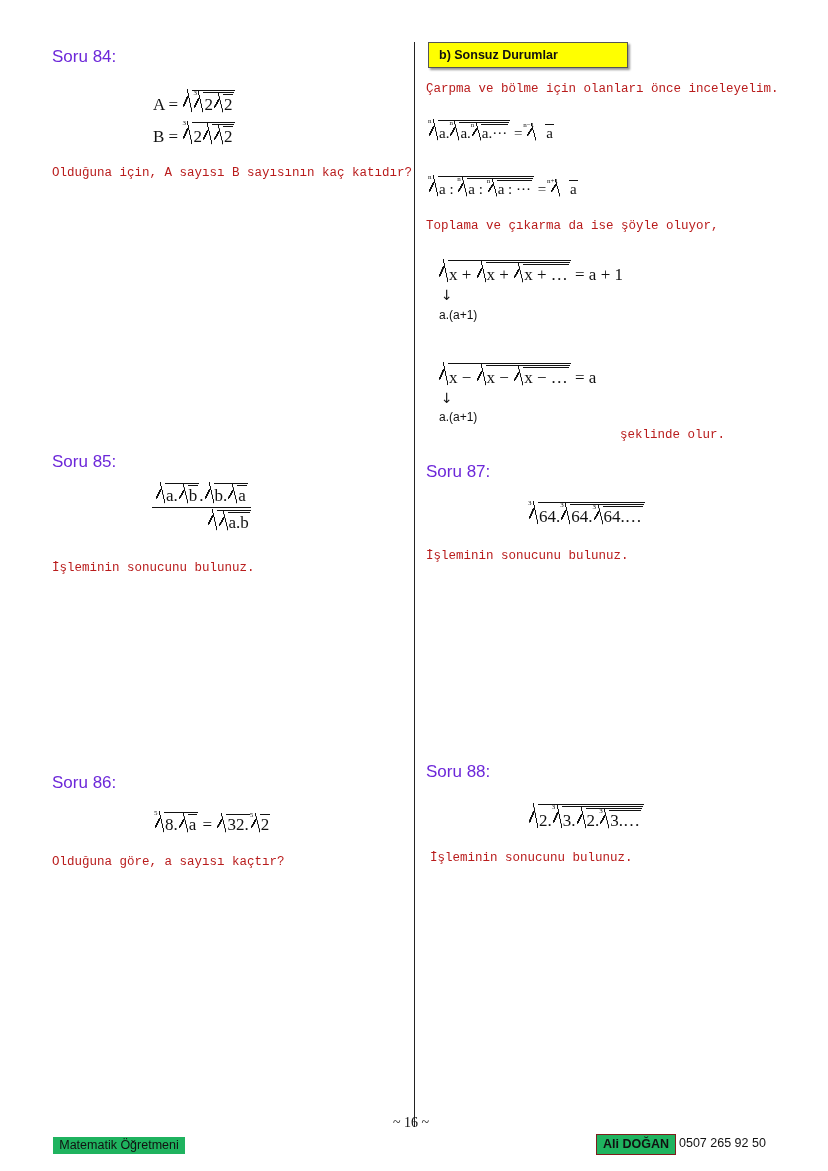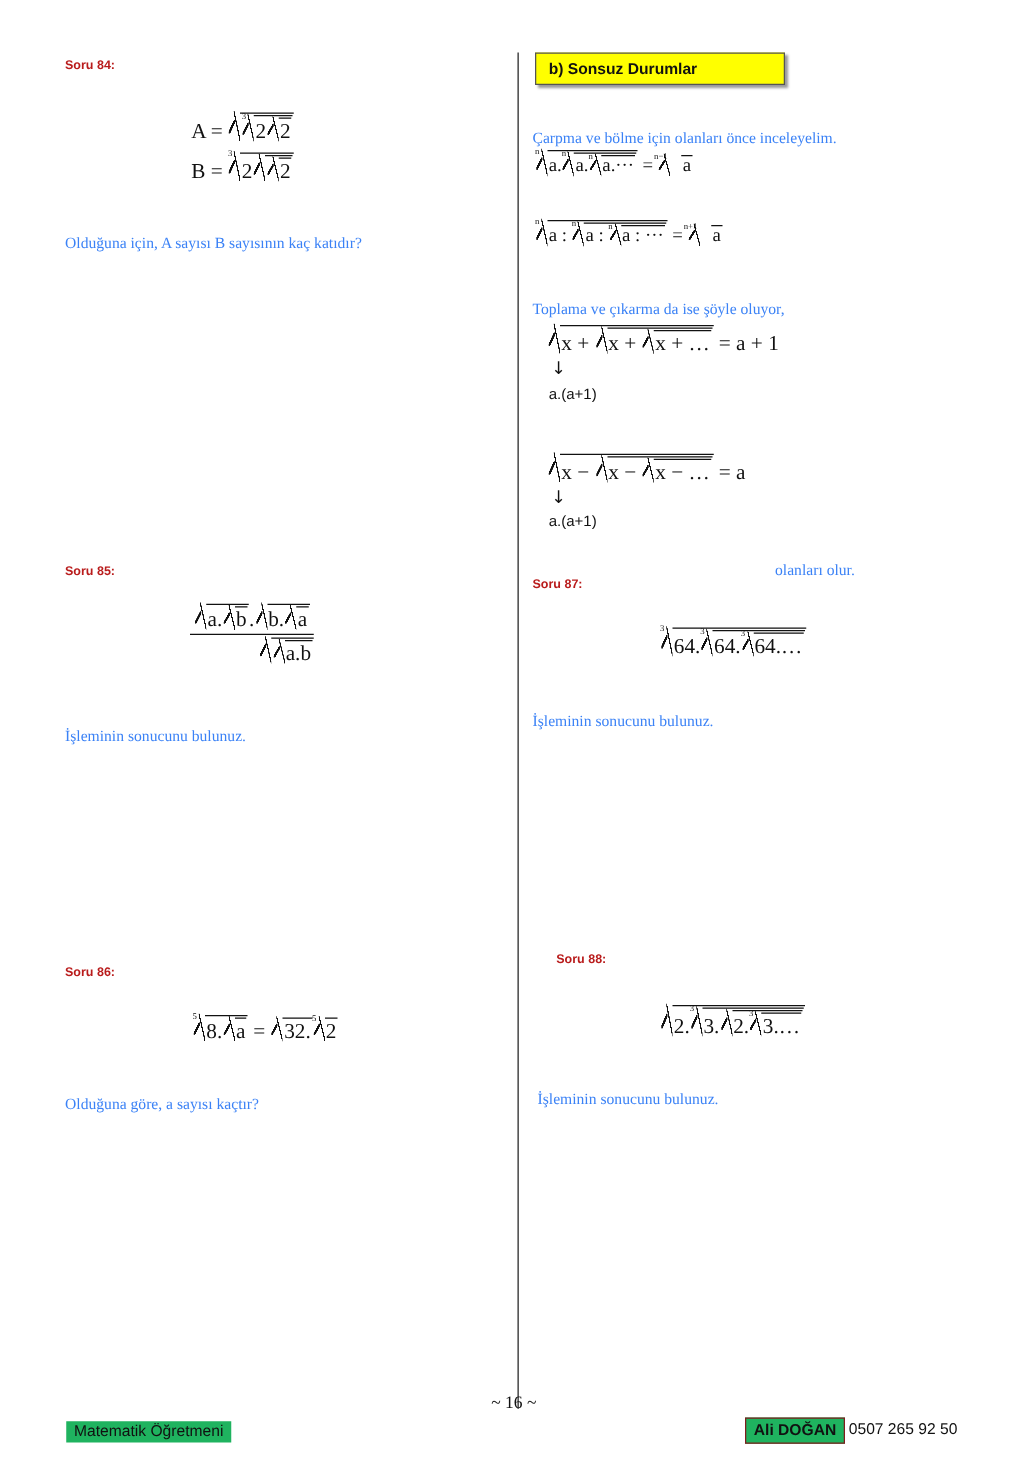--- a/index.html
+++ b/index.html
@@ -1,20 +1,20 @@
 <!DOCTYPE html>
 <html><head>
 <meta charset="utf-8">
 <style>
   html, body { margin:0; padding:0; background:#fff; }
   body { width:828px; height:1171px; position:relative; overflow:hidden;
          font-family:"DejaVu Sans", sans-serif; color:#111; }
   .abs { position:absolute; }
-  .q-title { font-family:"Liberation Sans", sans-serif; font-weight:bold; font-size:10px; color:#b91c1c; }
-  .txt { font-family:Liberation Serif, serif; font-size:12.5px; color:#3b82f6; white-space:nowrap;margin-top:21px; }
+  .q-title { font-family:"Liberation Sans", sans-serif; font-weight:normal; font-size:17px; color:#6d28d9; }
+  .txt { font-family:Liberation Mono, monospace; font-size:12.5px; color:#b91c1c; white-space:nowrap; }
   .math { font-family:"Liberation Serif", serif; font-size:17px; color:#111; white-space:nowrap; position:absolute; line-height:1; }
   .math.sm { font-size:15px; }
   
   .rad { display:inline-block; position:relative; padding-left:9px; margin-left:1px; }
   .rad::before { content:""; position:absolute; left:0; bottom:1px; width:9px; height:100%;
     background:
       linear-gradient(to top right, transparent 46%, #111 47%, #111 56%, transparent 57%) right top/5px 100% no-repeat,
       linear-gradient(to bottom right, transparent 40%, #111 42%, #111 60%, transparent 62%) left 55%/5px 45% no-repeat; }
   .rad > .rin { display:inline-block; border-top:1.1px solid #111; padding:1px 1px 0 1px; line-height:1.05; }
   .idx { position:absolute; left:-1px; top:-2px; font-size:7px; line-height:1; }
@@ -90,29 +90,29 @@
 <div class="arrow" style="left:441px;top:288px;">↓</div>
 <div class="abs small-arial" style="left:439px;top:308px;">a.(a+1)</div>
 
 <div class="math" style="left:438px;top:363px;">
   <span class="rad"><span class="rin">x − <span class="rad"><span class="rin">x − <span class="rad"><span class="rin">x − …</span></span></span></span></span></span>
   <span>= a</span>
 </div>
 <div class="arrow" style="left:441px;top:391px;">↓</div>
 <div class="abs small-arial" style="left:439px;top:410px;">a.(a+1)</div>
 
-<div class="abs txt" style="left:620px;top:428px;">olanları olur.</div>
+<div class="abs txt" style="left:620px;top:428px;">şeklinde olur.</div>
 
 <div class="abs q-title" style="left:426px;top:462px;">Soru 87:</div>
 <div class="math" style="left:528px;top:502px;">
   <span class="rad"><span class="idx">3</span><span class="rin">64.<span class="rad"><span class="idx">3</span><span class="rin">64.<span class="rad"><span class="idx">3</span><span class="rin">64.…</span></span></span></span></span></span>
 </div>
 <div class="abs txt" style="left:426px;top:549px;">İşleminin sonucunu bulunuz.</div>
 
-<div class="abs q-title" style="left:426px;top:762px;margin-left:19px;">Soru 88:</div>
+<div class="abs q-title" style="left:426px;top:762px;">Soru 88:</div>
 <div class="math" style="left:528px;top:804px;">
   <span class="rad"><span class="rin">2.<span class="rad"><span class="idx">3</span><span class="rin">3.<span class="rad"><span class="rin">2.<span class="rad"><span class="idx">3</span><span class="rin">3.…</span></span></span></span></span></span></span></span>
 </div>
 <div class="abs txt" style="left:430px;top:851px;">İşleminin sonucunu bulunuz.</div>
 
 <div class="footer-left">Matematik Öğretmeni</div>
 <div class="footer-center">~ 16 ~</div>
 <div class="footer-name">Ali DOĞAN</div>
 <div class="footer-phone">0507 265 92 50</div>
 

